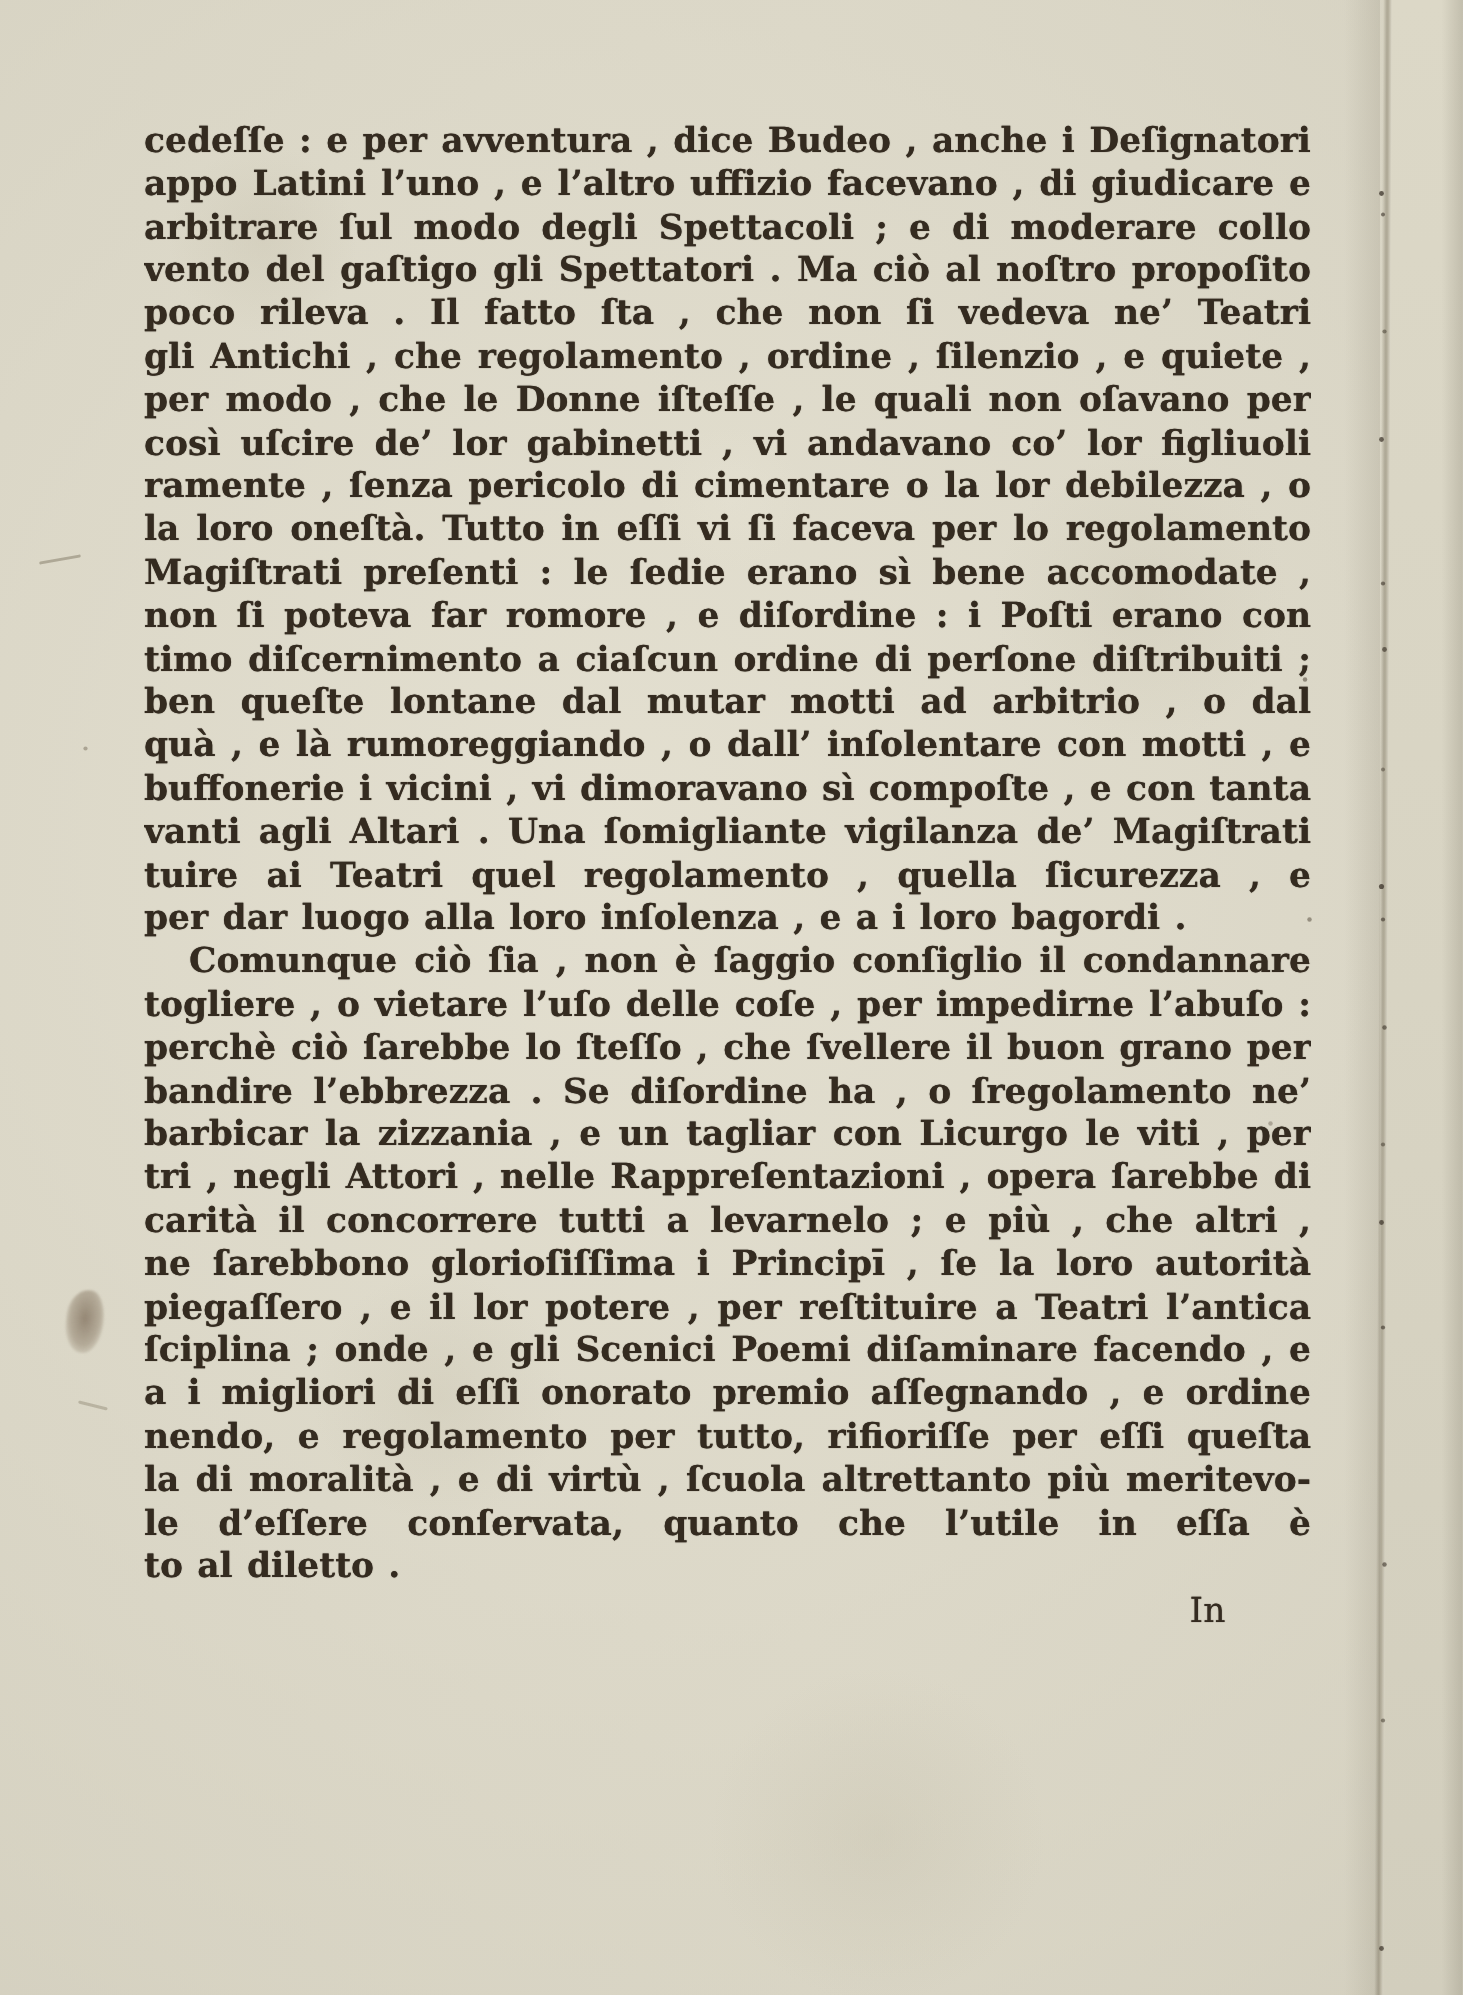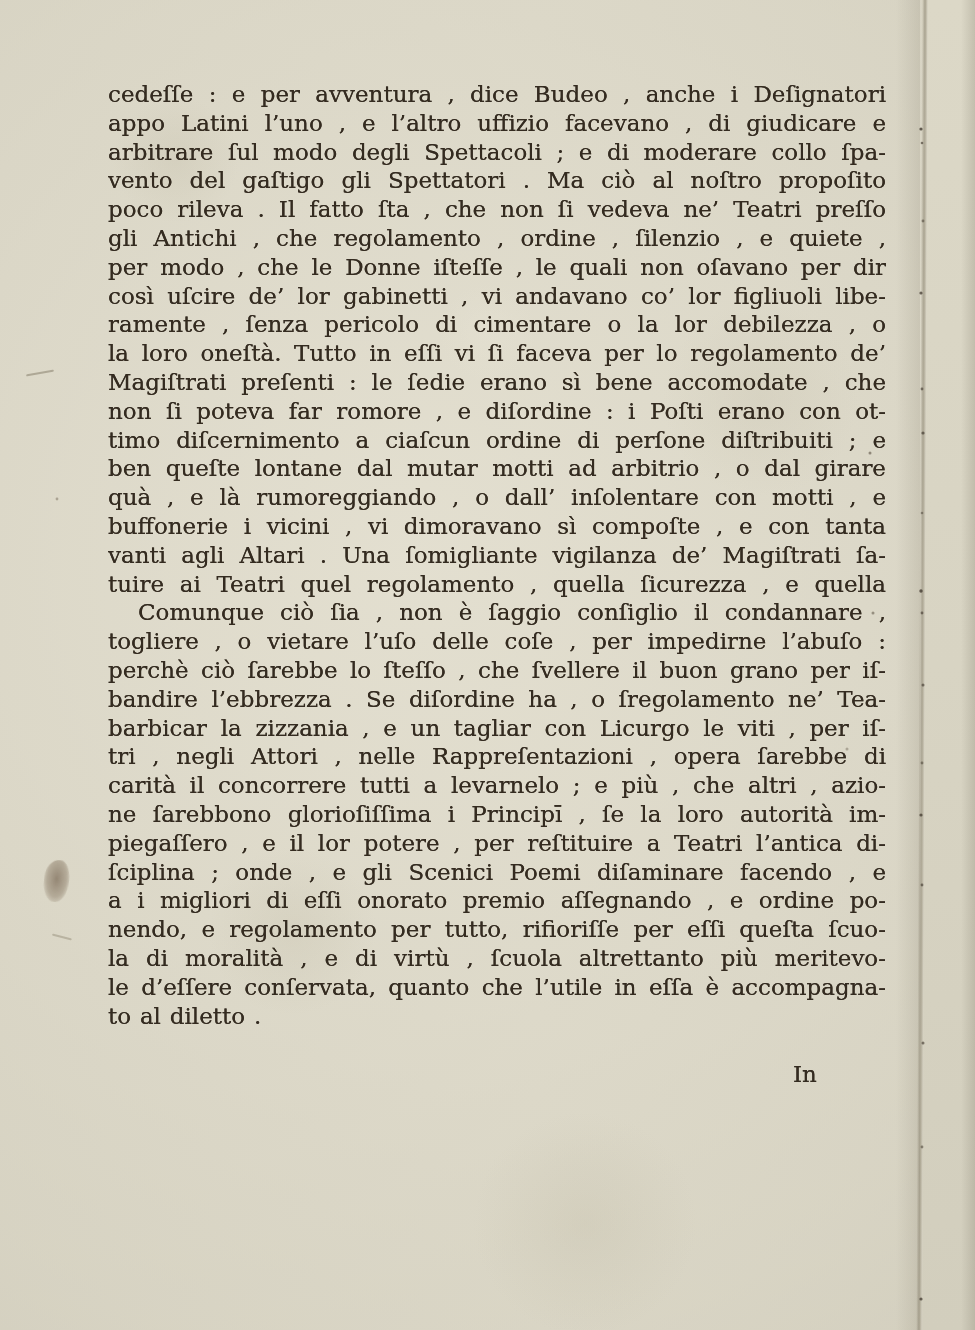--- a/index.html
+++ b/index.html
@@ -82,26 +82,27 @@
   .stain {
     position: absolute; left: 44px; top: 860px; width: 25px; height: 42px;
     background: radial-gradient(ellipse at 50% 45%, rgba(136,121,102,0.85) 0%, rgba(148,134,114,0.55) 55%, rgba(160,148,128,0) 85%);
     border-radius: 58% 42% 50% 50% / 45% 50% 55% 50%;
     transform: rotate(6deg);
     filter: blur(0.6px);
   }
   
   .textblock {
     position: absolute;
-    left: 108px; top: 80px; width: 778px;
+    left: 96px; top: 80px; width: 778px;
     font-size: 23px;
     line-height: 28.8px;
     color: #342b20;
     text-shadow: 0 0 0.6px rgba(46,38,28,0.85);
     word-spacing: 1.5px;
+    font-weight: bold;
   }
   .line {
     height: 28.8px;
     overflow: hidden;
     text-align: justify;
     text-align-last: justify;
     white-space: normal;
   }
   .line.short { text-align-last: left; }
   .line.indent { text-indent: 30px; }
@@ -138,20 +139,21 @@
       <div class="line">ramente , ſenza pericolo di cimentare o la lor debilezza , o</div>
       <div class="line">la loro oneſtà. Tutto in eſſi vi ſi faceva per lo regolamento de’</div>
       <div class="line">Magiſtrati preſenti : le ſedie erano sì bene accomodate , che</div>
       <div class="line">non ſi poteva far romore , e diſordine : i Poſti erano con ot-</div>
       <div class="line">timo diſcernimento a ciaſcun ordine di perſone diſtribuiti ; e</div>
       <div class="line">ben queſte lontane dal mutar motti ad arbitrio , o dal girare</div>
       <div class="line">quà , e là rumoreggiando , o dall’ inſolentare con motti , e</div>
       <div class="line">buffonerie i vicini , vi dimoravano sì compoſte , e con tanta</div>
       <div class="line">vanti agli Altari . Una ſomigliante vigilanza de’ Magiſtrati ſa-</div>
       <div class="line">tuire ai Teatri quel regolamento , quella ſicurezza , e quella</div>
+      <div class="line short">per dar luogo alla loro inſolenza , e a i loro bagordi .</div>
       <div class="line indent">Comunque ciò ſia , non è ſaggio conſiglio il condannare ,</div>
       <div class="line">togliere , o vietare l’uſo delle coſe , per impedirne l’abuſo :</div>
       <div class="line">perchè ciò ſarebbe lo ſteſſo , che ſvellere il buon grano per iſ-</div>
       <div class="line">bandire l’ebbrezza . Se diſordine ha , o ſregolamento ne’ Tea-</div>
       <div class="line">barbicar la zizzania , e un tagliar con Licurgo le viti , per iſ-</div>
       <div class="line">tri , negli Attori , nelle Rappreſentazioni , opera ſarebbe di</div>
       <div class="line">carità il concorrere tutti a levarnelo ; e più , che altri , azio-</div>
       <div class="line">ne ſarebbono glorioſiſſima i Principī , ſe la loro autorità im-</div>
       <div class="line">piegaſſero , e il lor potere , per reſtituire a Teatri l’antica di-</div>
       <div class="line">ſciplina ; onde , e gli Scenici Poemi diſaminare facendo , e</div>

